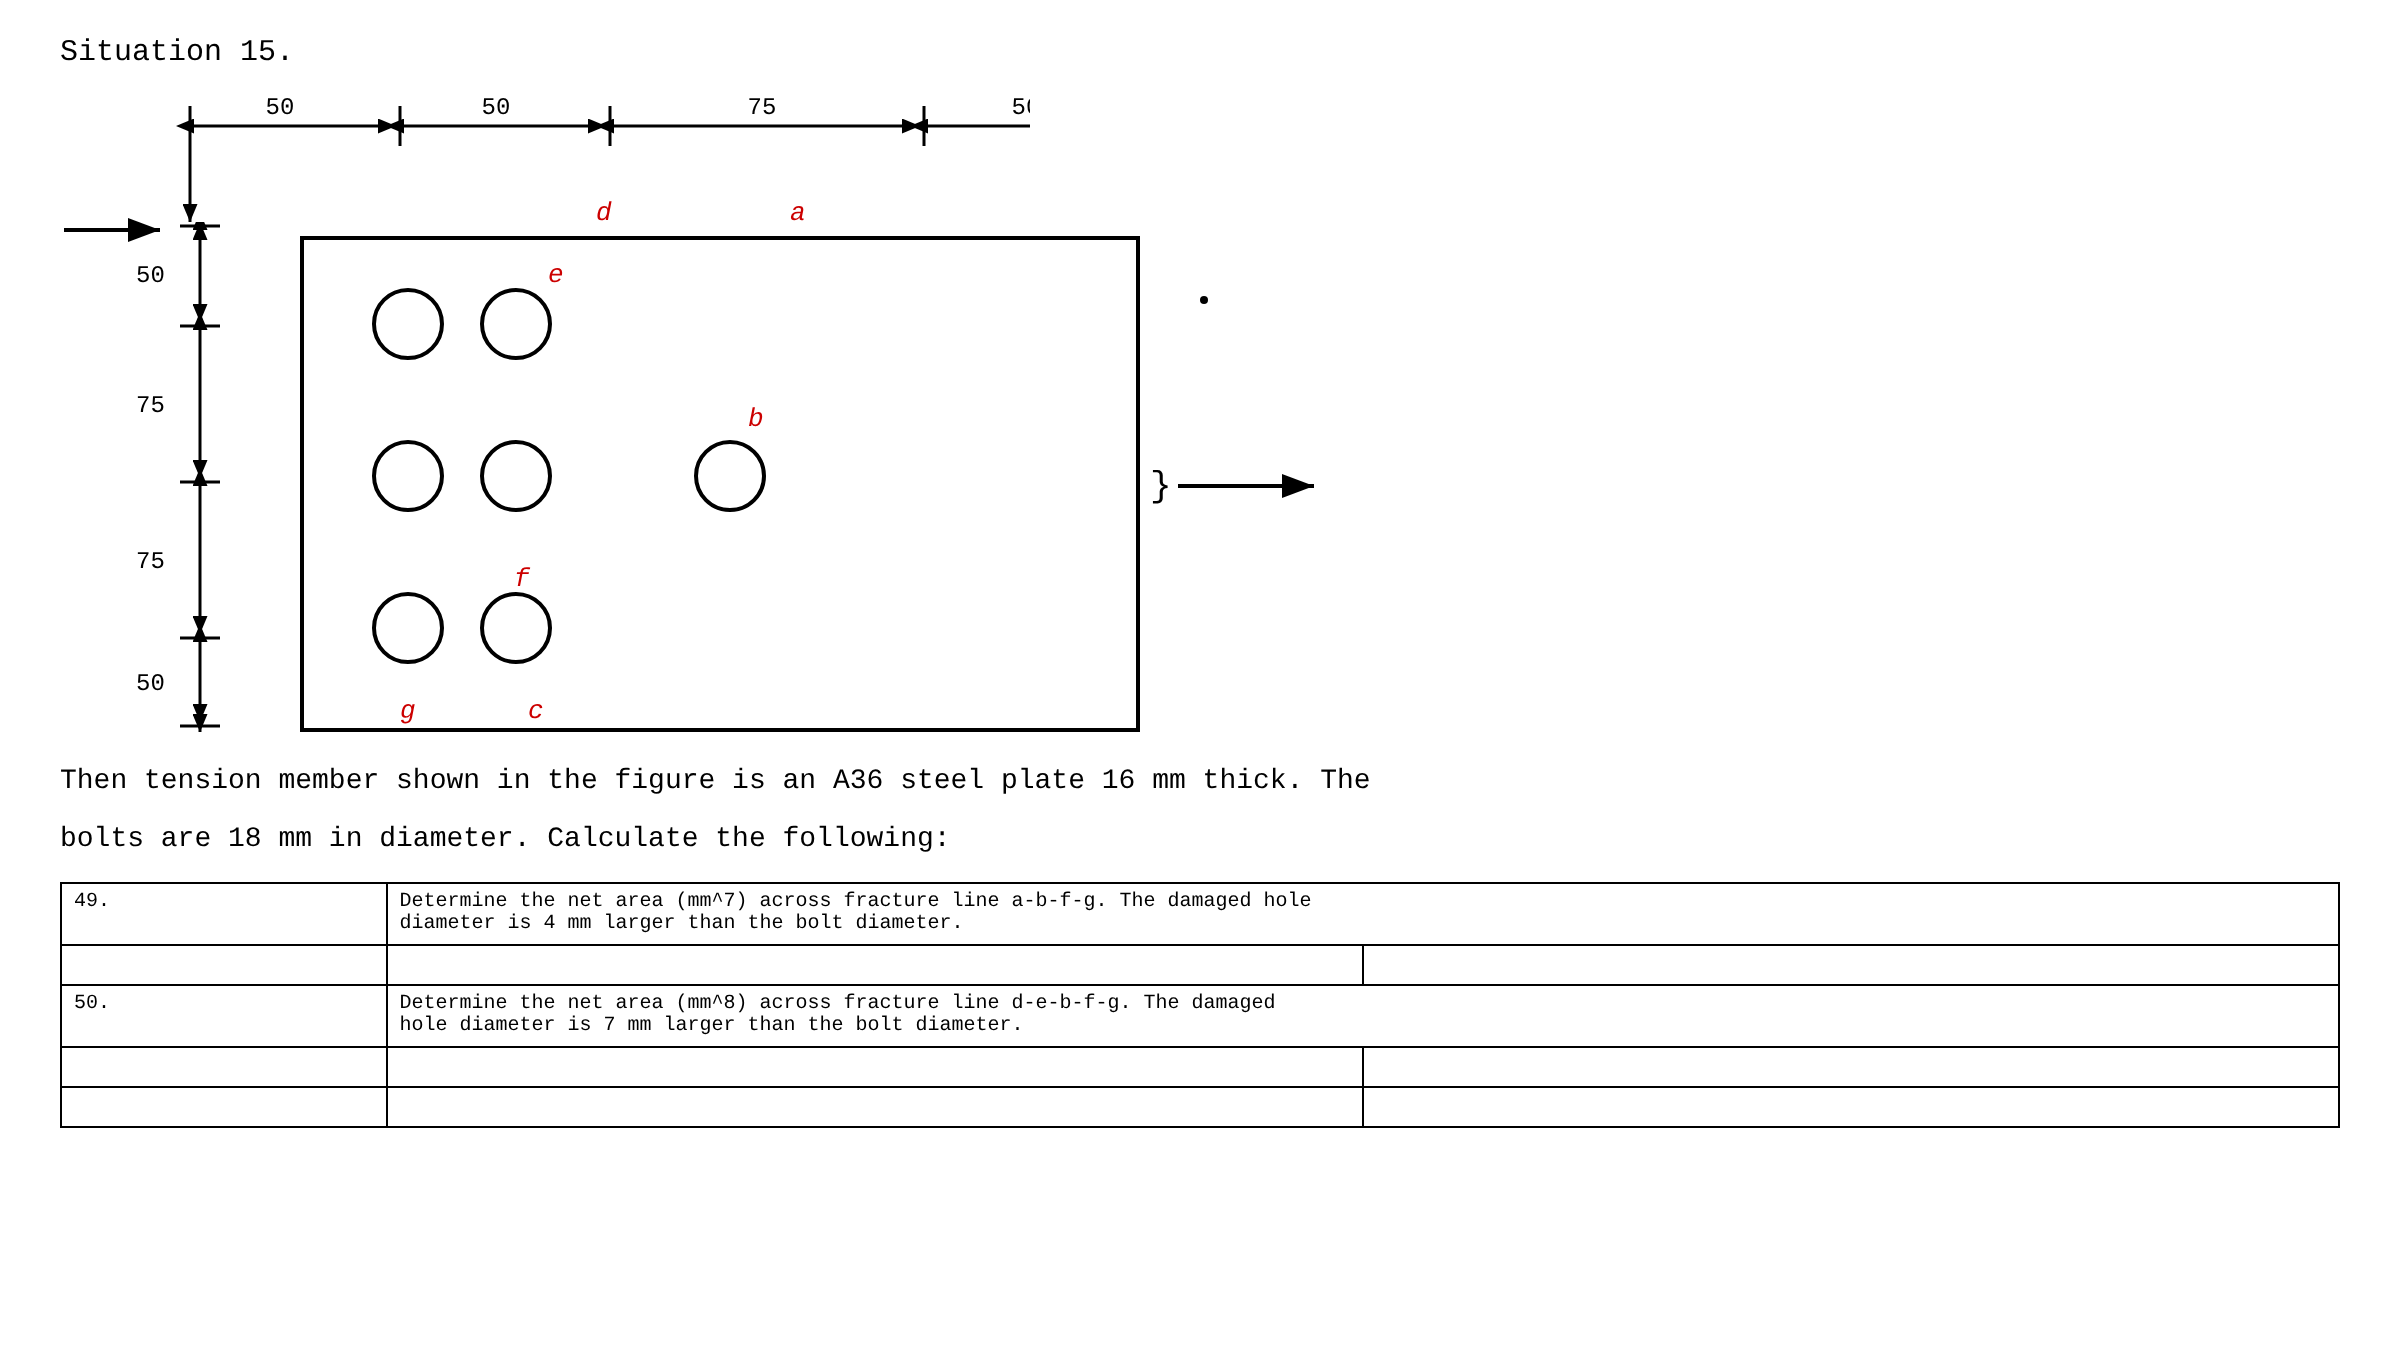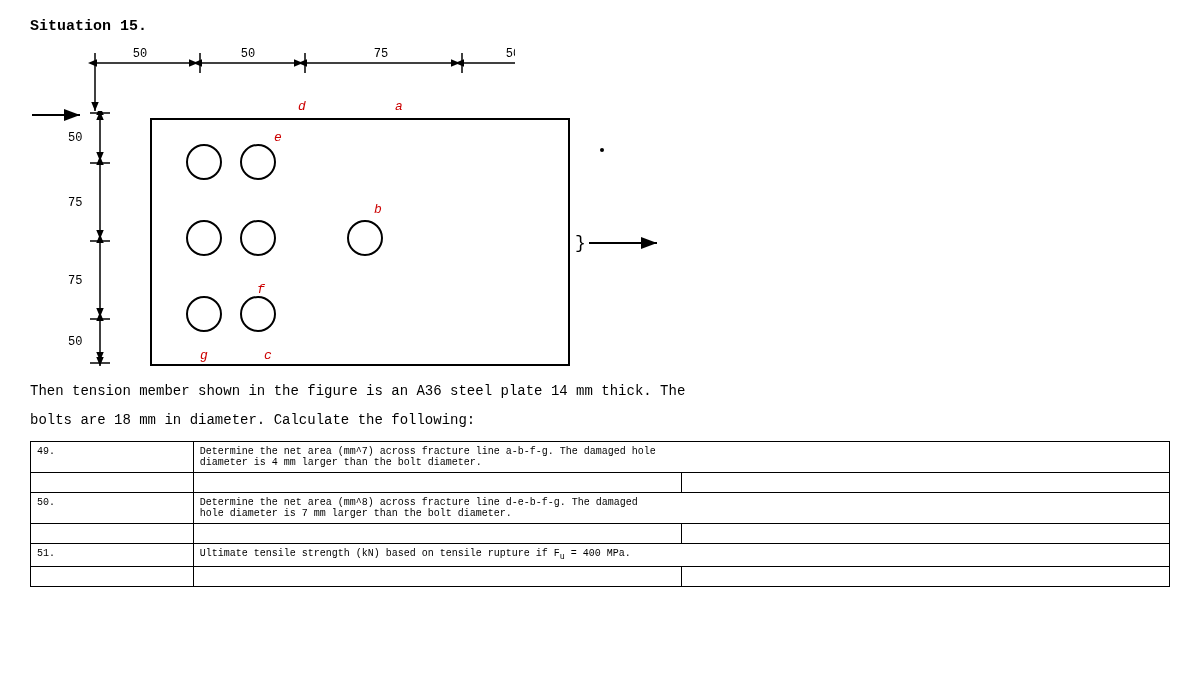--- a/index.html
+++ b/index.html
@@ -13,21 +13,21 @@
     }
 
     .page {
       width: 1200px;
       min-height: 677px;
       background: #fff;
       padding: 18px 30px 10px 30px;
     }
 
     .title {
-      font-weight: bold;
+      font-weight: normal;
       font-size: 15px;
       margin-bottom: 8px;
       font-family: 'Courier New', Courier, monospace;
     }
 
     .diagram-area {
       display: flex;
       flex-direction: row;
       align-items: flex-start;
       margin-bottom: 8px;
@@ -265,21 +265,21 @@
           </defs>
 
           <text x="0" y="15" font-size="18" font-family="Courier New">}</text>
           <line x1="14" y1="10" x2="82" y2="10" stroke="#000" stroke-width="2" marker-end="url(#arrowhead-right)"></line>
         </svg>
       </div>
 
     </div>
   </div>
 
-  <div class="description" style="margin-top:-10px;">Then tension member shown in the figure is an A36 steel plate 14 mm thick.   The</div>
+  <div class="description" style="margin-top:-10px;">Then tension member shown in the figure is an A36 steel plate 16 mm thick.   The</div>
   <div class="description" style="margin-bottom:6px;">bolts are 18 mm in diameter.   Calculate the following:</div>
 
   <table class="questions-table">
     <tbody>
 
       <tr>
         <td class="num-cell">49.</td>
         <td class="question-cell" colspan="2">
           <span>Determine the net area (mm^7) across fracture line a-b-f-g.   The damaged hole</span><br>
           <span>diameter is 4 mm larger than the bolt diameter.</span>
@@ -298,26 +298,20 @@
           <span>hole diameter is 7 mm larger than the bolt diameter.</span>
         </td>
       </tr>
       <tr>
         <td class="num-cell"></td>
         <td class="answer-cell">&nbsp;</td>
         <td class="answer-cell">&nbsp;</td>
       </tr>
 
       <tr>
-        <td class="num-cell">51.</td>
-        <td class="question-cell" colspan="2">
-          <span>Ultimate tensile strength (kN) based on tensile rupture if F<sub>u</sub> = 400 MPa.</span>
-        </td>
-      </tr>
-      <tr>
         <td class="num-cell"></td>
         <td class="answer-cell">&nbsp;</td>
         <td class="answer-cell">&nbsp;</td>
       </tr>
     </tbody>
   </table>
 
 </div>
 
 </body></html>

